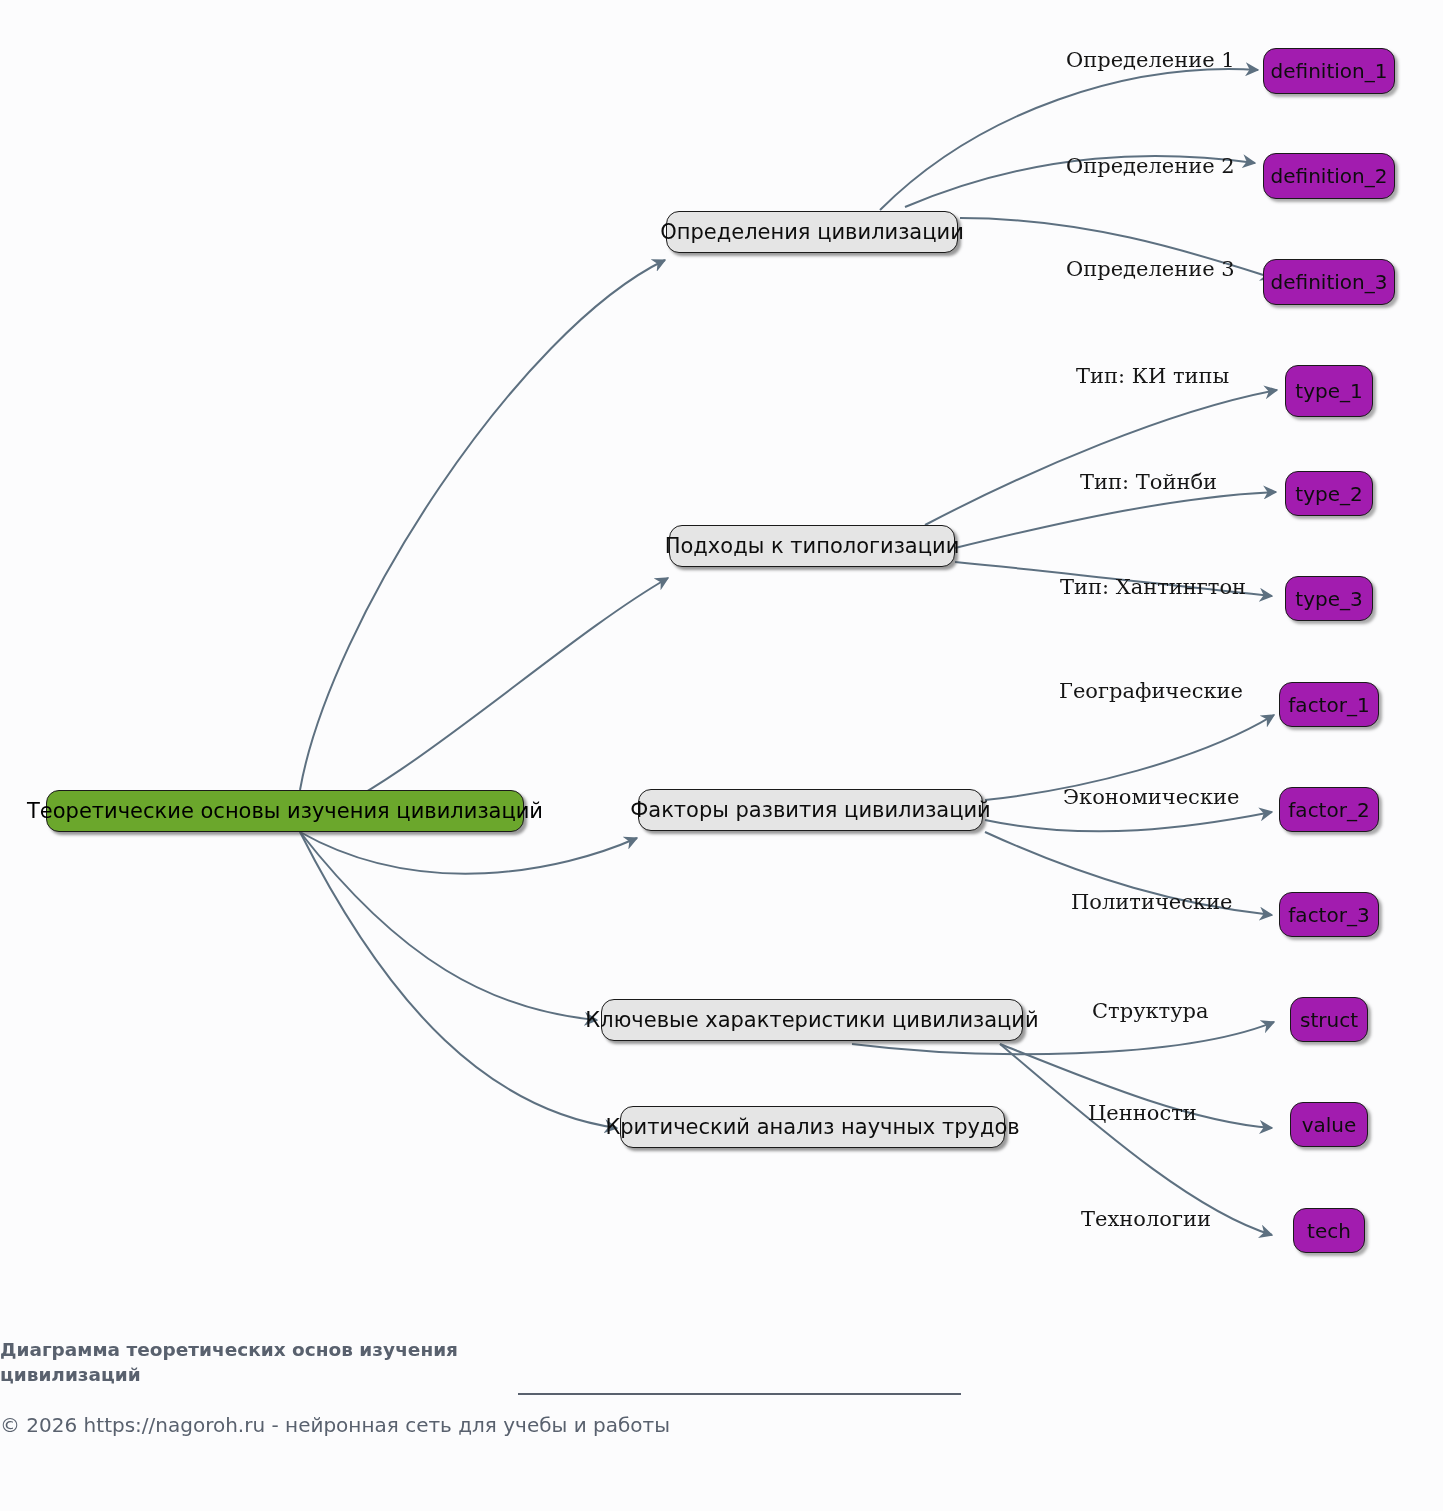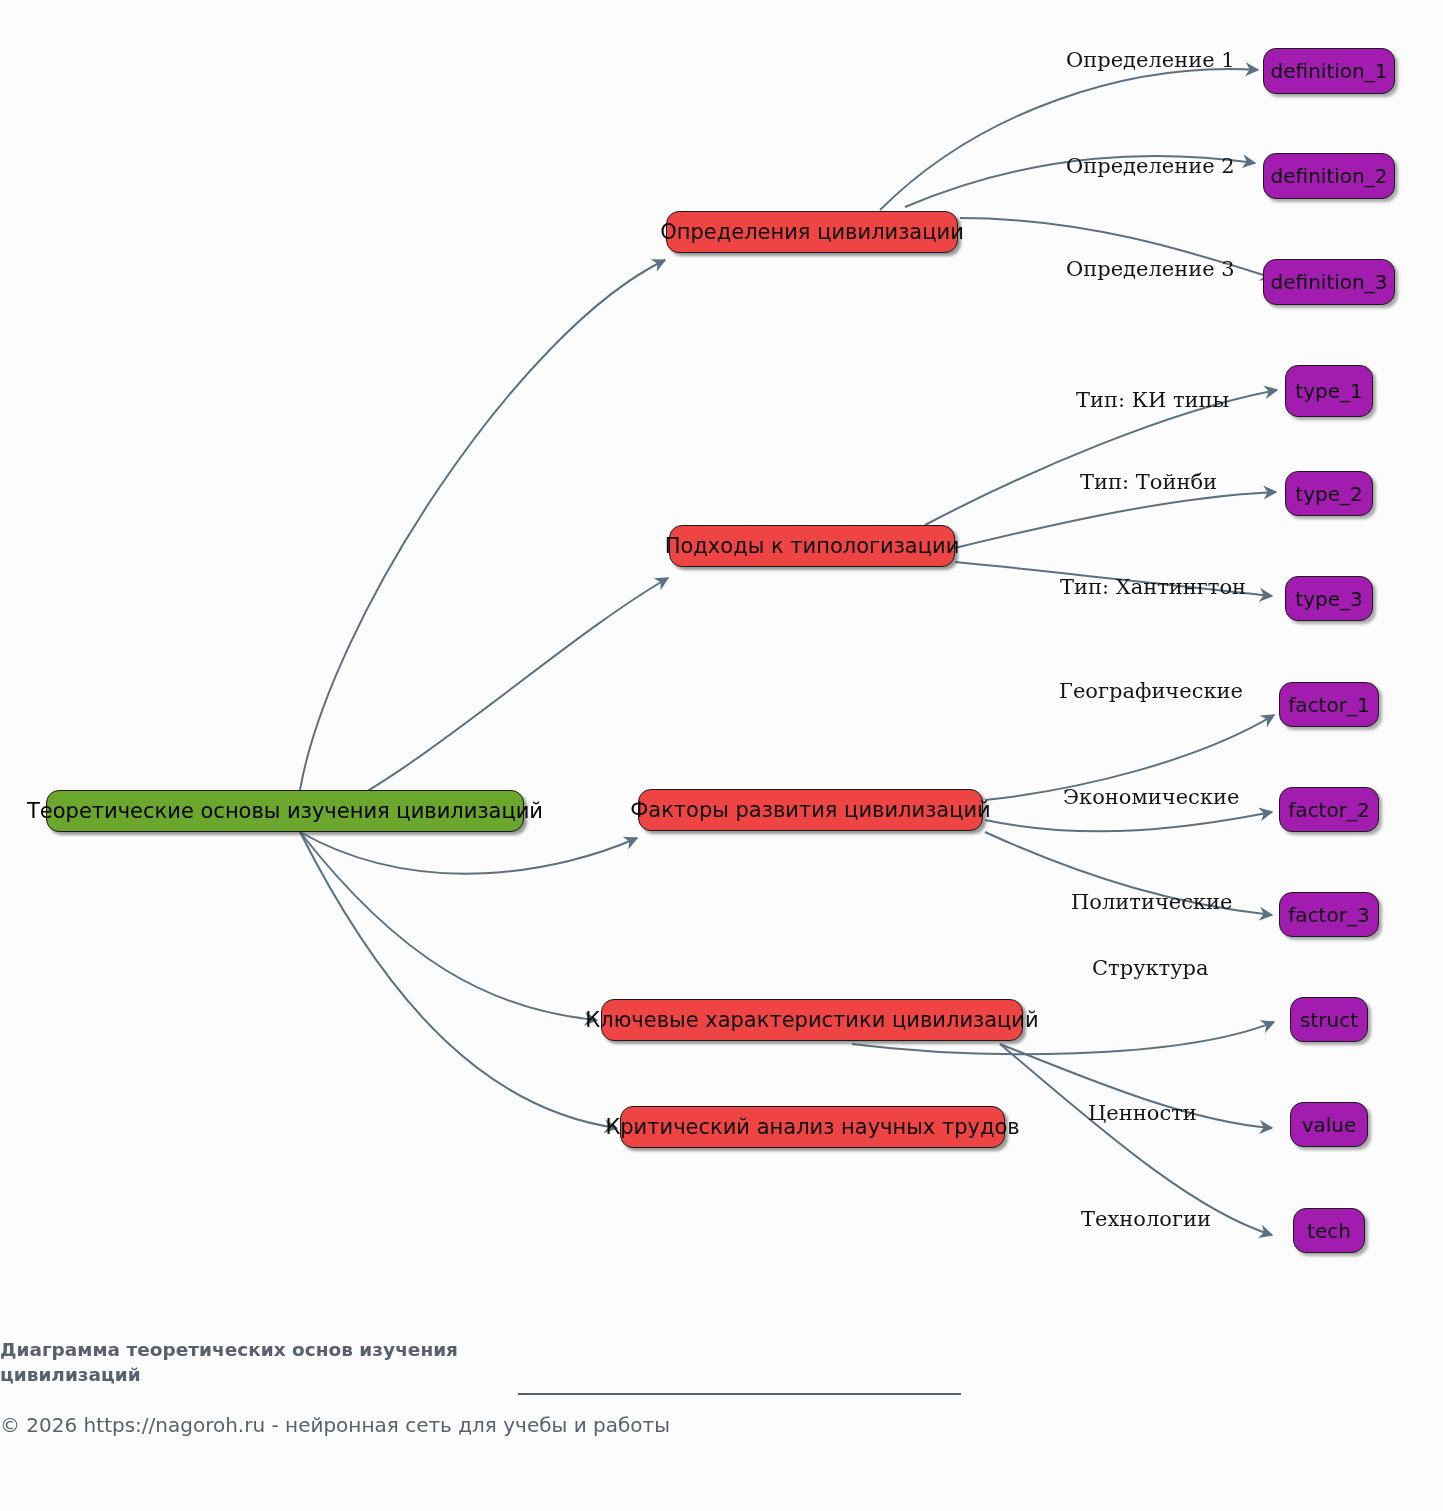--- a/index.html
+++ b/index.html
@@ -33,21 +33,21 @@
   }
   .node-root {
     background: #6ba72c;
     border: 1.6px solid #1a1a1a;
     border-radius: 13px;
     color: #000000;
     font-size: 21px;
     box-shadow: 3px 3px 3px rgba(70,70,70,0.55);
   }
   .node-branch {
-    background: #ef4444;
+    background: #e5e5e5;
     border: 1.6px solid #1a1a1a;
     border-radius: 13px;
     color: #0d0d0d;
     font-size: 21px;
     box-shadow: 3px 3px 3px rgba(70,70,70,0.55);
   }
   .node-leaf {
     background: #a21caf;
     border: 1.7px solid #1a1a1a;
     border-radius: 13px;
@@ -190,29 +190,29 @@
     <span>value</span>
   </div>
   <div class="node node-leaf" style="left:1293px; top:1208px; width:72px; height:45px;">
     <span>tech</span>
   </div>
 
   <div class="edge-label" style="left:1066px; top:50px;">Определение 1</div>
   <div class="edge-label" style="left:1066px; top:156px;">Определение 2</div>
   <div class="edge-label" style="left:1066px; top:259px;">Определение 3</div>
 
-  <div class="edge-label" style="left:1076px; top:366px;margin-top:24px;">Тип: КИ типы</div>
+  <div class="edge-label" style="left:1076px; top:366px;">Тип: КИ типы</div>
   <div class="edge-label" style="left:1080px; top:472px;">Тип: Тойнби</div>
   <div class="edge-label" style="left:1060px; top:577px;">Тип: Хантингтон</div>
 
   <div class="edge-label" style="left:1059px; top:681px;">Географические</div>
   <div class="edge-label" style="left:1063px; top:787px;">Экономические</div>
   <div class="edge-label" style="left:1071px; top:892px;">Политические</div>
 
-  <div class="edge-label" style="left:1092px; top:958px;">Структура</div>
+  <div class="edge-label" style="left:1092px; top:1001px;">Структура</div>
   <div class="edge-label" style="left:1088px; top:1103px;">Ценности</div>
   <div class="edge-label" style="left:1081px; top:1209px;">Технологии</div>
 
   <div class="footer footer-title">
     <div>Диаграмма теоретических основ изучения</div>
     <div>цивилизаций</div>
   </div>
   <div class="footer-rule"></div>
   <div class="footer footer-credit">© 2026 https://nagoroh.ru - нейронная сеть для учебы и работы</div>
 

